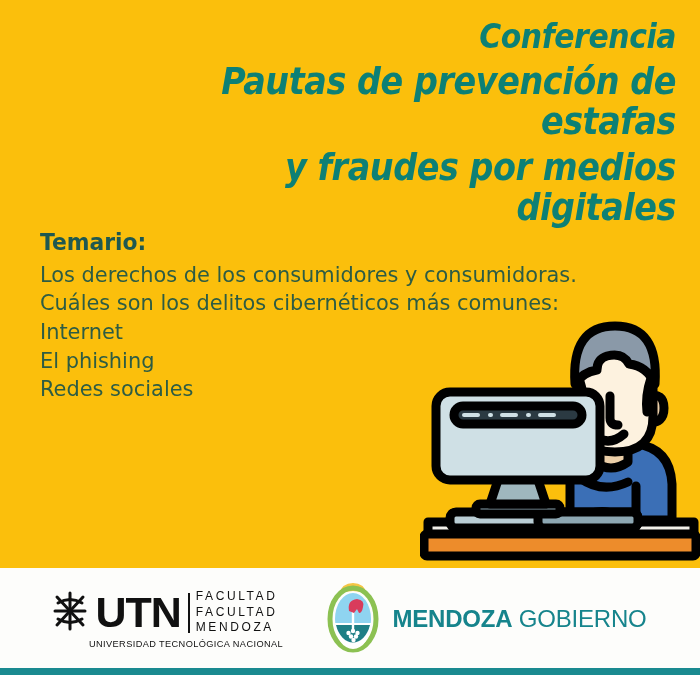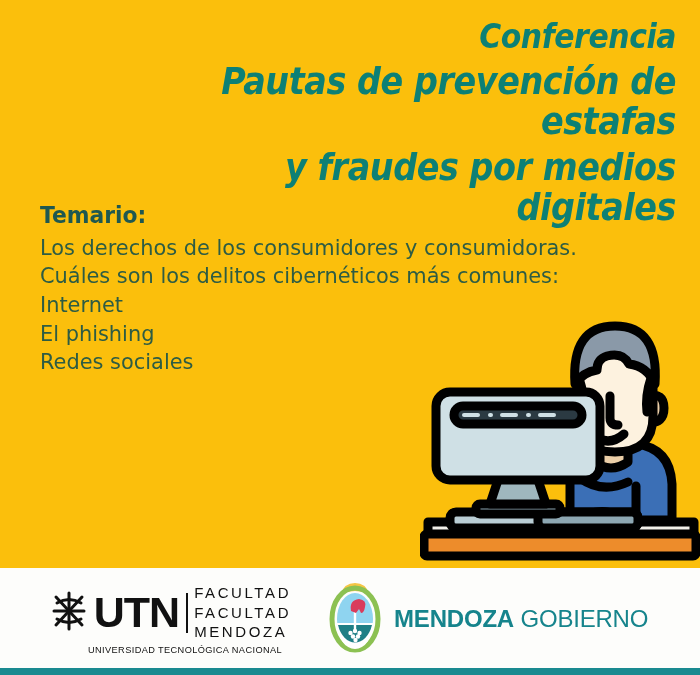--- a/index.html
+++ b/index.html
@@ -57,21 +57,21 @@
     font-size: 38px;
     display: block;
     margin-top: 5px;
     transform: scaleX(0.88);
     transform-origin: right center;
   }
   
   .agenda {
     position: absolute;
     left: 40px;
-    top: 201px;
+    top: 228px;
     width: 570px;
     color: #2d5c44;
     font-family: "DejaVu Sans", sans-serif;
     line-height: 1.30;
   }
   .agenda-heading {
     font-size: 23px;
     font-weight: bold;
     color: #1f5850;
     display: block;
@@ -131,21 +131,21 @@
     margin-left: 8px;
   }
   .utn-divider {
     width: 2px;
     height: 40px;
     background: #111111;
     margin: 0 6px 0 7px;
   }
   .utn-faculty {
     font-family: "Liberation Sans", sans-serif;
-    font-size: 15px;
+    font-size: 12px;
     color: #111111;
     line-height: 1.30;
     letter-spacing: 2.6px;
     text-align: left;
   }
   .utn-faculty span { display: block; }
   .utn-tagline {
     font-family: "Liberation Sans", sans-serif;
     font-size: 9.5px;
     color: #111111;

